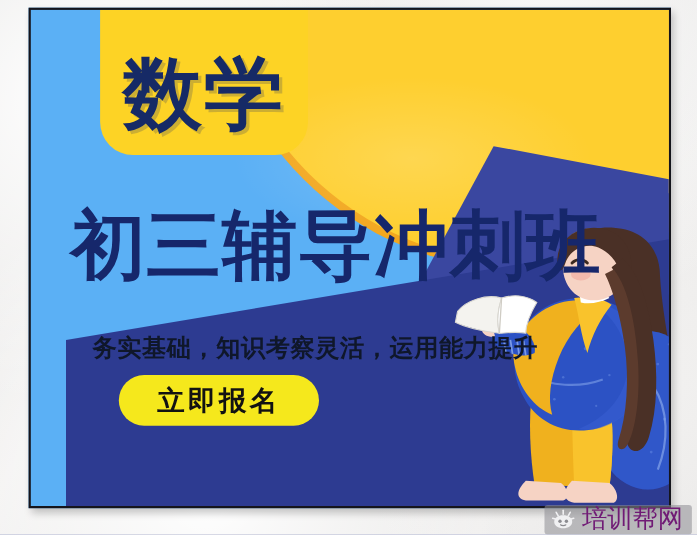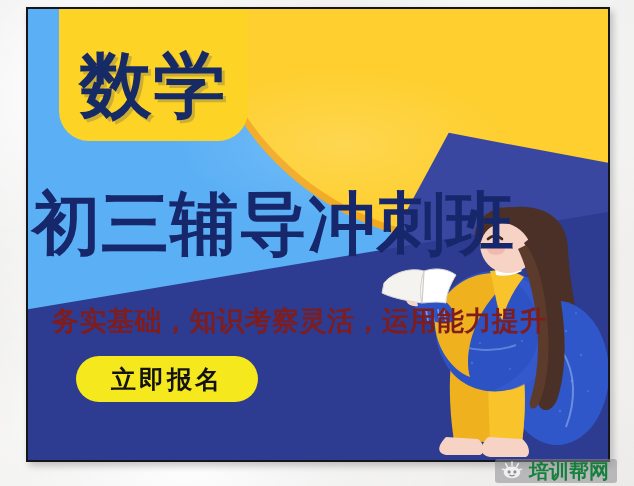--- a/index.html
+++ b/index.html
@@ -41,20 +41,21 @@
     box-sizing: border-box;
     overflow: hidden;
     background: #5bb0f5;
     box-shadow: 3px 4px 7px rgba(0,0,0,0.22);
   }
 
   #canvas {
     position: absolute;
     inset: 0;
     overflow: hidden;
+    margin-left: 32px;
   }
 
   
   .yellow-wedge {
     position: absolute;
     right: -150px;
     top: -330px;
     width: 560px;
     height: 560px;
     border-radius: 50%;
@@ -160,33 +161,33 @@
     color: #16276b;
     letter-spacing: 1px;
     white-space: nowrap;
     font-family: "DejaVu Sans", "Liberation Sans", sans-serif;
   }
 
   .subtitle {
     position: absolute;
     left: 24px;
     top: 296px;
-    font-size: 27px;
+    font-size: 22px;
     line-height: 1.2;
     font-weight: 700;
-    color: #7f1d1d;
+    color: #0f172a;
     letter-spacing: 0.5px;
     white-space: nowrap;
     font-family: "DejaVu Sans", "Liberation Sans", sans-serif;
   }
 
   .cta-button {
     position: absolute;
     left: 48px;
-    top: 347px;
+    top: 332px;
     width: 182px;
     height: 46px;
     background: #f5e81c;
     border: none;
     border-radius: 23px;
     color: #121212;
     font-size: 25px;
     font-weight: 700;
     letter-spacing: 3px;
     cursor: pointer;
@@ -214,23 +215,23 @@
     padding: 2px 8px 2px 6px;
     background: rgba(140,140,145,0.55);
     border-radius: 3px;
   }
   .watermark .wm-icon {
     width: 22px;
     height: 20px;
     flex: 0 0 auto;
   }
   .watermark .wm-text {
-    font-size: 20px;
-    font-weight: 700;
-    color: #15803d;
+    font-size: 23px;
+    font-weight: 400;
+    color: #701a75;
     letter-spacing: 0px;
     line-height: 1;
     white-space: nowrap;
     font-family: "DejaVu Sans", "Liberation Sans", sans-serif;
   }
 </style>
 </head>
 <body>
 
 <div id="stage">

